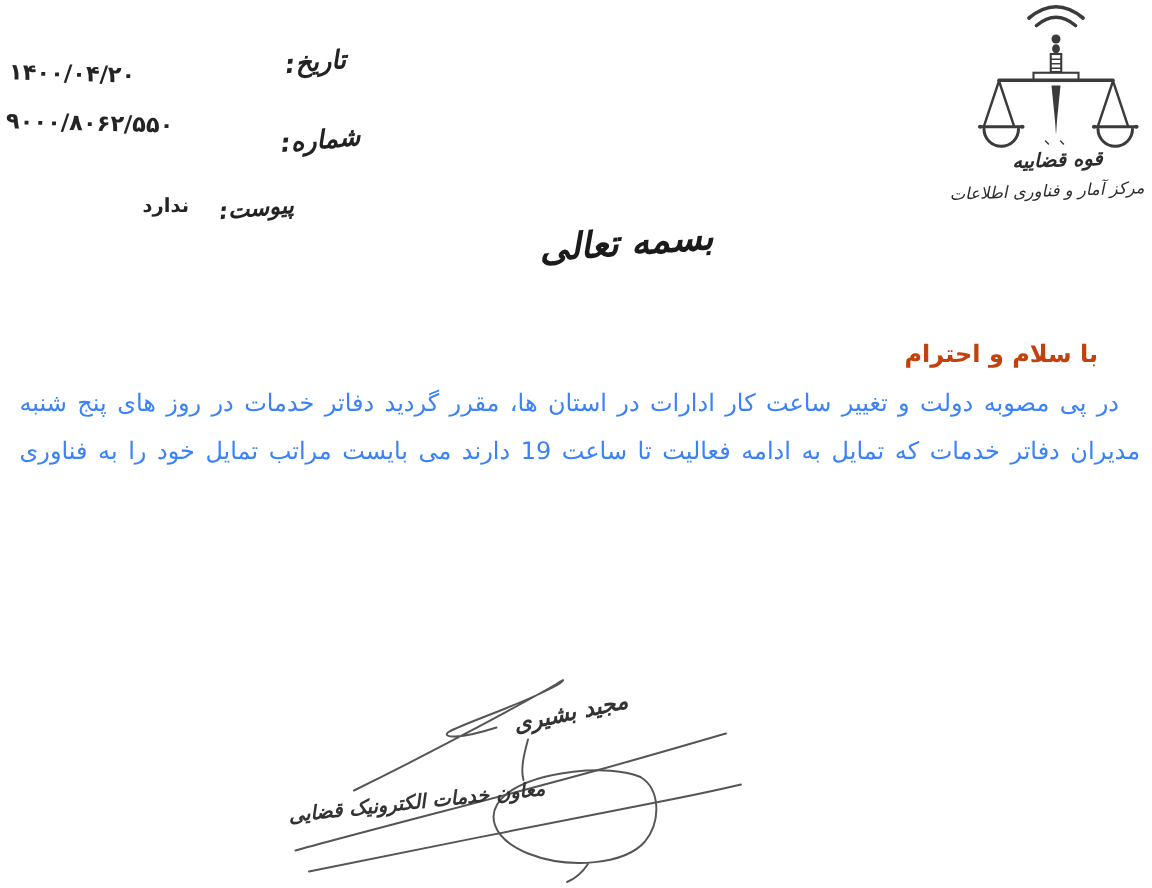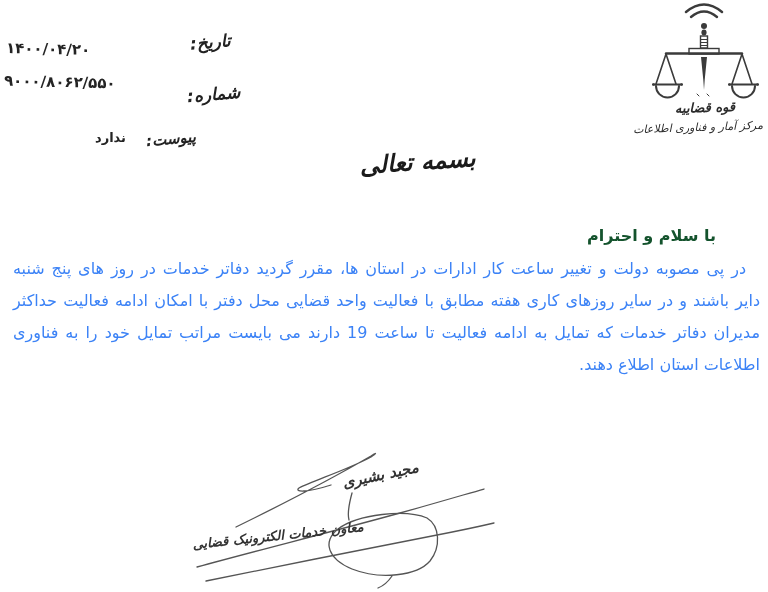--- a/index.html
+++ b/index.html
@@ -35,22 +35,22 @@
     transform:rotate(-2deg);
   }
   
   .besmele {
     position:absolute; left:310px; top:148px; width:215px; text-align:center;
     direction:rtl; font-style:italic; font-weight:bold; font-size:24px;
     color:#1b1b1b; transform:rotate(-4deg);
   }
   
   .greeting {
-    position:absolute; right:52px; top:226px; direction:rtl;
-    font-weight:bold; font-size:16px; color:#14532d;
+    position:absolute; right:36px; top:226px; direction:rtl;
+    font-weight:bold; font-size:16px; color:#c2410c;
   }
   .body-text {
     position:absolute; left:13px; top:254px; width:747px; direction:rtl;
     font-weight:normal; font-size:16px; color:#3b82f6;
   }
   .body-line { height:32px; line-height:30px; text-align:justify; text-align-last:justify; }
   .body-line.first { padding-right:14px; }
   .body-line.last  { text-align-last:right; }
   
   .sig-svg { position:absolute; left:150px; top:440px; }
@@ -106,23 +106,21 @@
     <path d="M 732 86 A 11.5 11.5 0 0 0 755 86" stroke-width="2"></path>
   </svg>
   <div class="logo-line1">قوه قضاییه</div>
   <div class="logo-line2">مرکز آمار و فناوری اطلاعات</div>
 
   <div class="besmele">بسمه تعالی</div>
 
   <div class="greeting">با سلام و احترام</div>
   <div class="body-text">
     <div class="body-line first">در پی مصوبه دولت و تغییر ساعت کار ادارات در استان ها، مقرر گردید دفاتر خدمات در روز های پنج شنبه</div>
-    <div class="body-line">دایر باشند و در سایر روزهای کاری هفته مطابق با فعالیت واحد قضایی محل دفتر با امکان ادامه فعالیت حداکثر</div>
     <div class="body-line">مدیران دفاتر خدمات که تمایل به ادامه فعالیت تا ساعت 19 دارند می بایست مراتب تمایل خود را به فناوری</div>
-    <div class="body-line last">اطلاعات استان اطلاع دهند.</div>
   </div>
 
   <svg class="sig-svg" width="370" height="152" viewBox="150 440 370 152" fill="none" stroke="#555555" stroke-width="1.3" stroke-linecap="round">
 
     <path d="M 236 527 C 285 503 345 471 371 456 C 377 452 377 453 371 457 C 347 470 312 481 299 488 C 294 492 306 493 331 485"></path>
 
     <path d="M 197 567 C 255 551 335 531 400 513 C 436 503 463 495 484 489"></path>
 
     <path d="M 206 581 C 275 567 365 549 432 536 C 458 531 477 527 494 523"></path>
 

